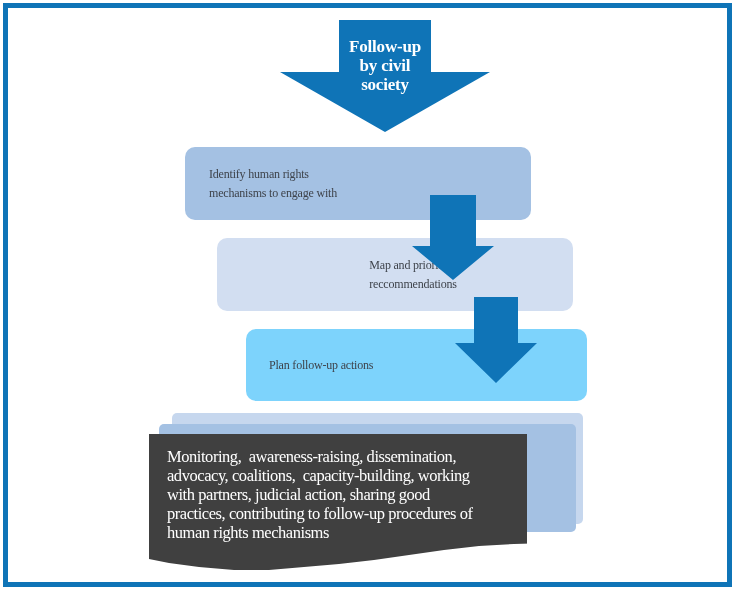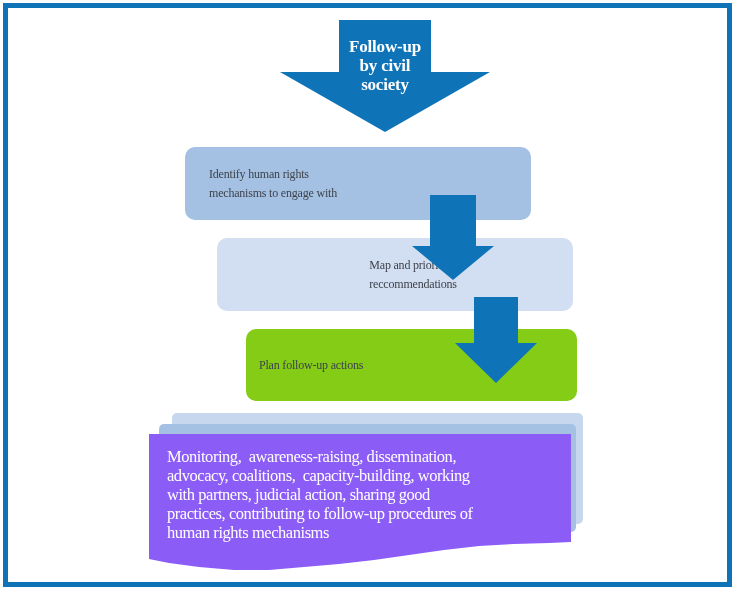--- a/index.html
+++ b/index.html
@@ -44,21 +44,21 @@
     display: flex;
     align-items: center;
     color: #3e434b;
     font-size: 12px;
     line-height: 18.5px;
     letter-spacing: -0.2px;
   }
   .step .txt { white-space: pre-line; }
   .step-1 { left: 185px; top: 147px; width: 322px; height: 73px; background: #a4c1e3; padding-left: 24px; }
   .step-2 { left: 217px; top: 238px; width: 320px; height: 73px; background: #d2def1; padding-left: 36px; justify-content: center; }
-  .step-3 { left: 246px; top: 329px; width: 318px; height: 72px; background: #84cc16; padding-left: 13px; }
+  .step-3 { left: 246px; top: 329px; width: 318px; height: 72px; background: #7dd3fc; padding-left: 23px; }
   
   .flow-arrow {
     position: absolute;
     background: #0f74b7;
   }
   .flow-arrow-1 {
     left: 412px; top: 195px; width: 82px; height: 85px;
     clip-path: polygon(18px 0, 64px 0, 64px 51px, 82px 51px, 41px 85px, 0 51px, 18px 51px);
   }
   .flow-arrow-2 {
@@ -68,22 +68,22 @@
   
   .layer {
     position: absolute;
     border-radius: 5px;
   }
   .layer-light  { left: 172px; top: 413px; width: 411px; height: 111px; background: #c6d7ee; }
   .layer-medium { left: 159px; top: 424px; width: 417px; height: 108px; background: #a4c1e3; }
   .outcome {
     position: absolute;
     left: 149px; top: 434px;
-    width: 422px; height: 137px;
-    background: #8b5cf6;
+    width: 378px; height: 137px;
+    background: #404040;
     clip-path: polygon(0 0, 422px 0, 422px 108px, 400px 109px, 365px 110px, 330px 112px,
                        295px 116px, 260px 121px, 225px 126px, 190px 130px, 155px 133px,
                        120px 136px, 85px 136px, 50px 133px, 20px 129px, 0 125px);
   }
   .outcome .txt {
     position: absolute;
     left: 18px; top: 13px; right: 6px;
     color: #ffffff;
     font-size: 16.5px;
     line-height: 19px;

